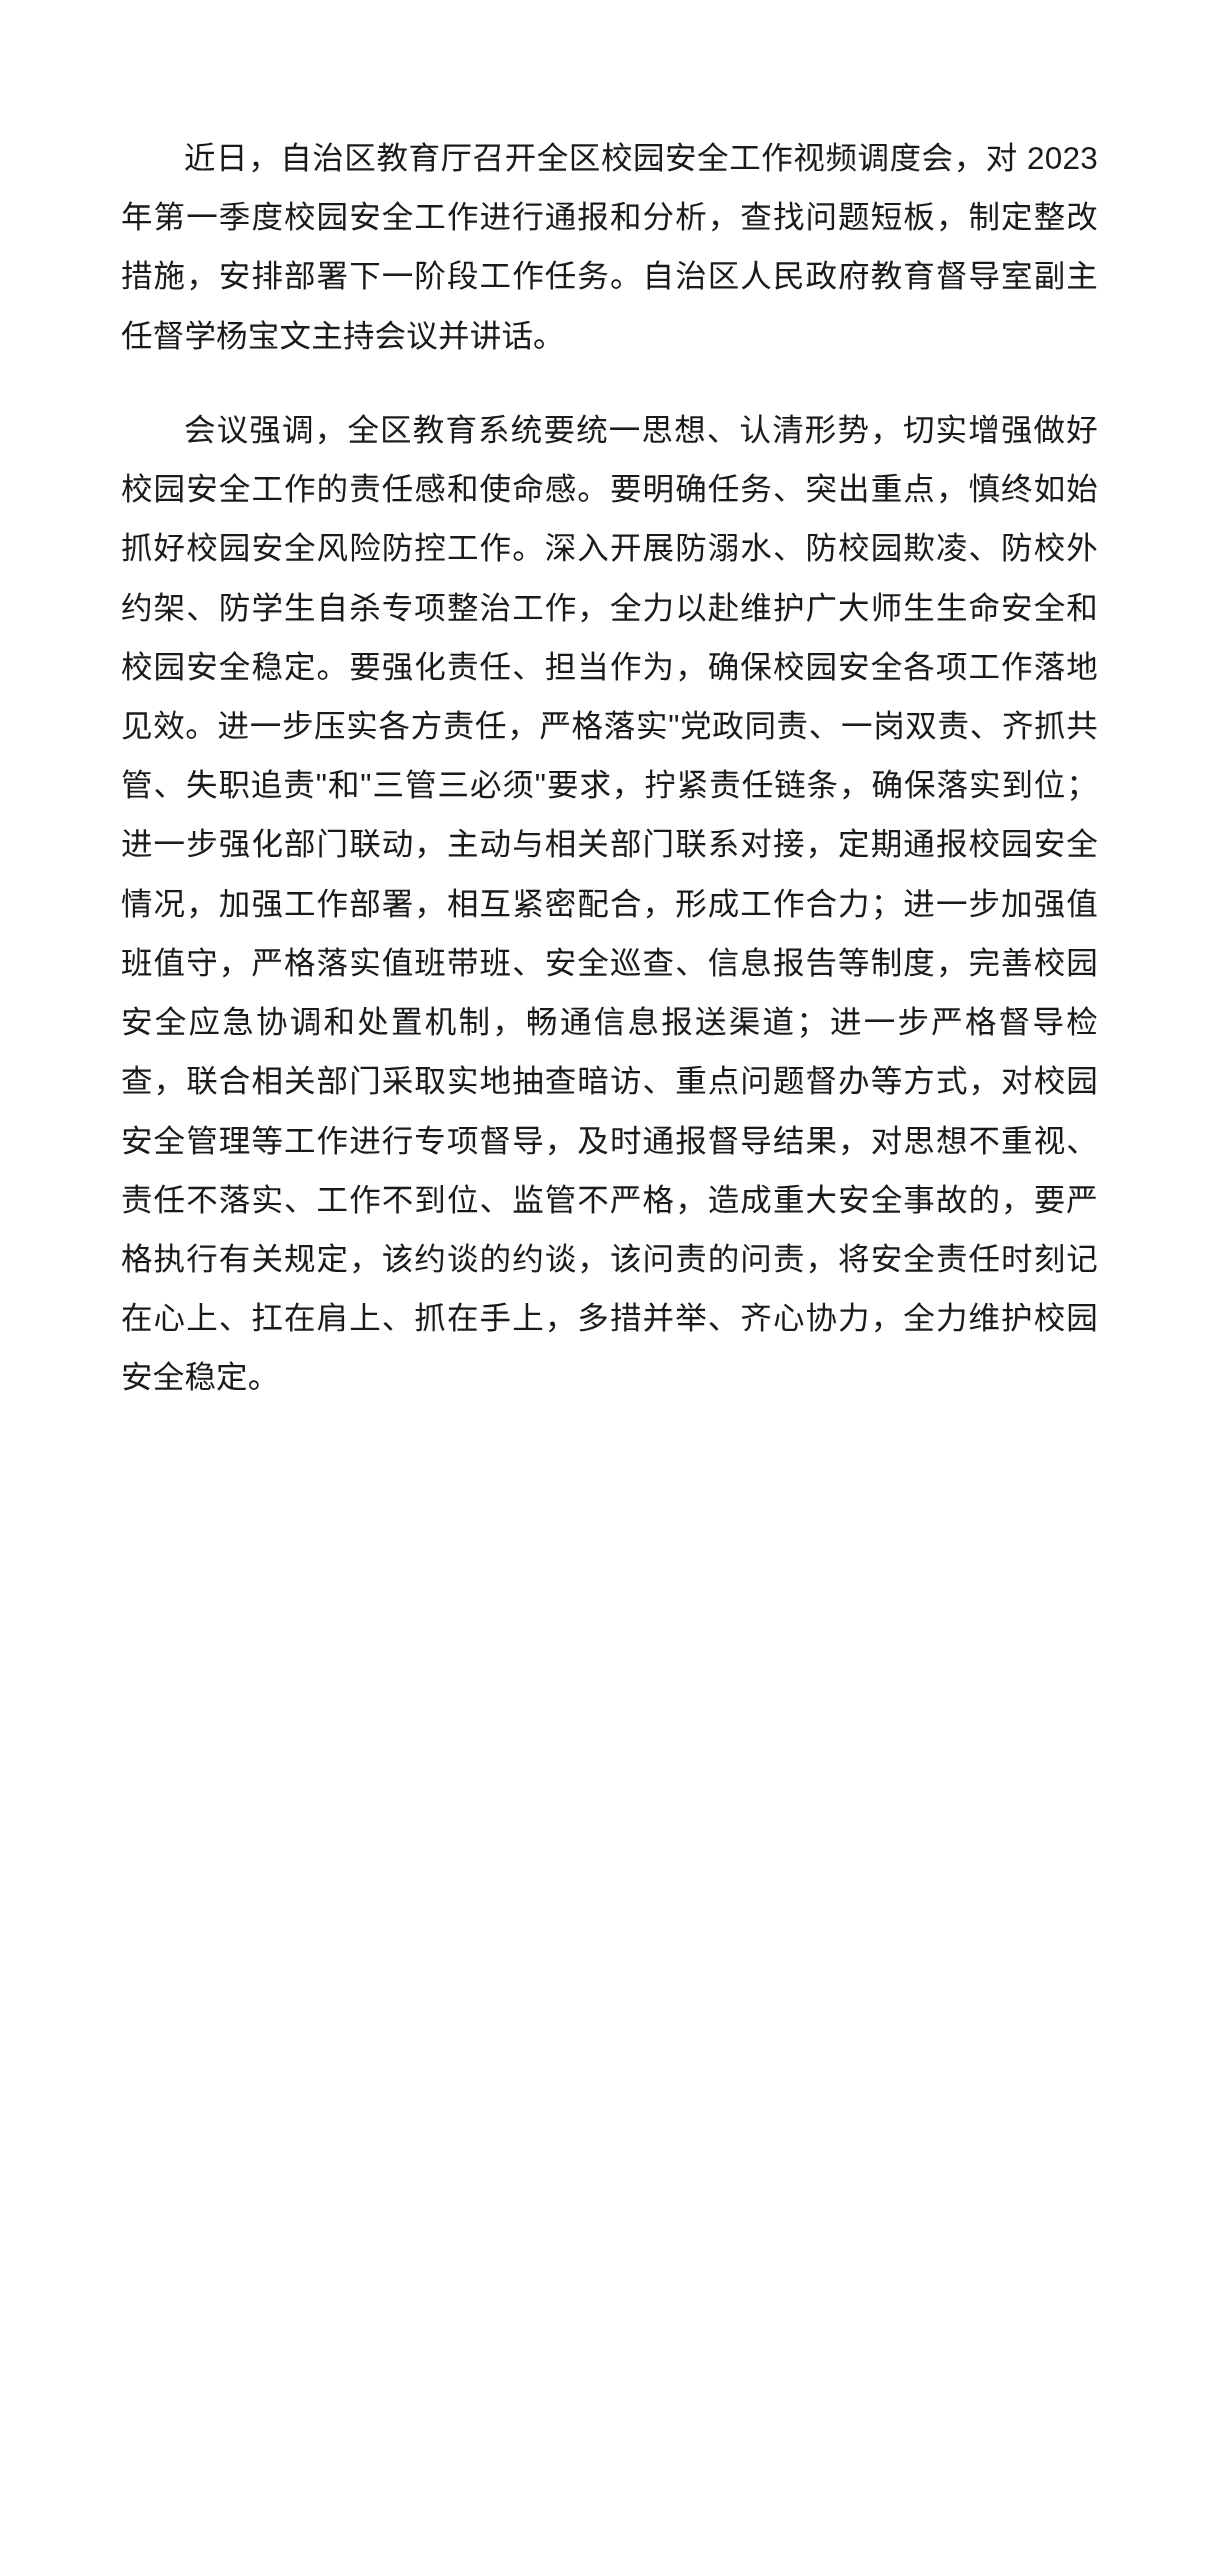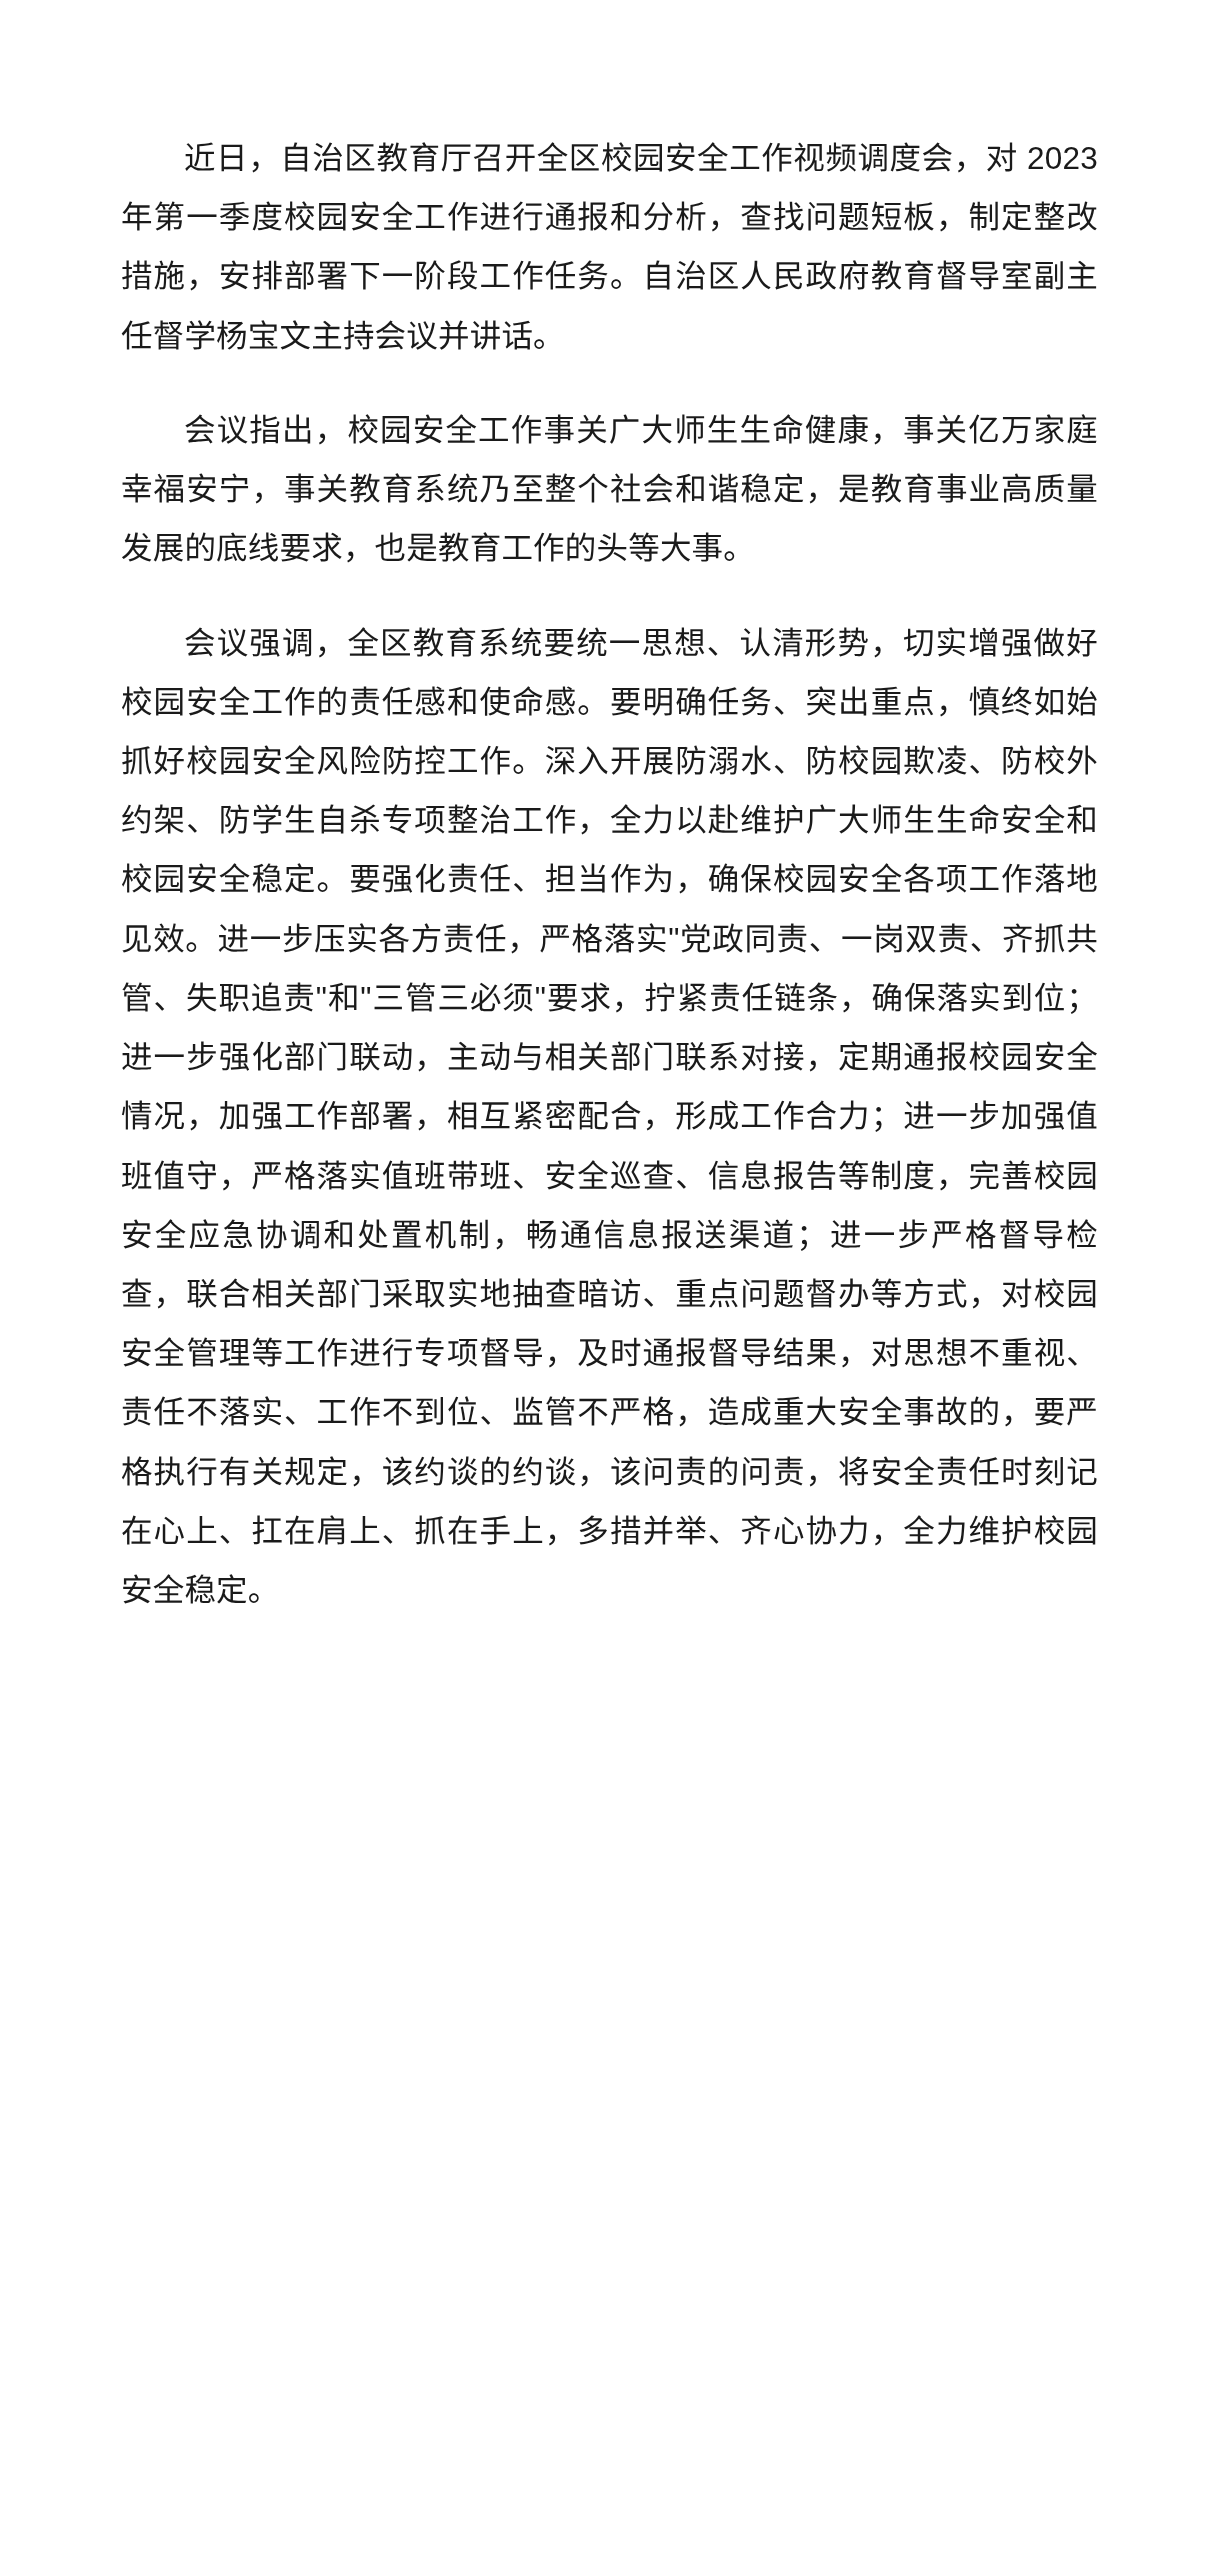--- a/index.html
+++ b/index.html
@@ -45,17 +45,16 @@
   .para:last-child {
     margin-bottom: 0;
   }
 </style>
 </head>
 <body>
 
 <div class="page">
   <article class="doc-body">
     <p class="para">近日，自治区教育厅召开全区校园安全工作视频调度会，对 2023 年第一季度校园安全工作进行通报和分析，查找问题短板，制定整改措施，安排部署下一阶段工作任务。自治区人民政府教育督导室副主任督学杨宝文主持会议并讲话。</p>
-    <p class="para">会议指出，校园安全工作事关广大师生生命健康，事关亿万家庭幸福安宁，事关教育系统乃至整个社会和谐稳定，是教育事业高质量发展的底线要求，也是教育工作的头等大事。</p>
     <p class="para">会议强调，全区教育系统要统一思想、认清形势，切实增强做好校园安全工作的责任感和使命感。要明确任务、突出重点，慎终如始抓好校园安全风险防控工作。深入开展防溺水、防校园欺凌、防校外约架、防学生自杀专项整治工作，全力以赴维护广大师生生命安全和校园安全稳定。要强化责任、担当作为，确保校园安全各项工作落地见效。进一步压实各方责任，严格落实"党政同责、一岗双责、齐抓共管、失职追责"和"三管三必须"要求，拧紧责任链条，确保落实到位；进一步强化部门联动，主动与相关部门联系对接，定期通报校园安全情况，加强工作部署，相互紧密配合，形成工作合力；进一步加强值班值守，严格落实值班带班、安全巡查、信息报告等制度，完善校园安全应急协调和处置机制，畅通信息报送渠道；进一步严格督导检查，联合相关部门采取实地抽查暗访、重点问题督办等方式，对校园安全管理等工作进行专项督导，及时通报督导结果，对思想不重视、责任不落实、工作不到位、监管不严格，造成重大安全事故的，要严格执行有关规定，该约谈的约谈，该问责的问责，将安全责任时刻记在心上、扛在肩上、抓在手上，多措并举、齐心协力，全力维护校园安全稳定。</p>
   </article>
 </div>
 
 
 </body></html>

